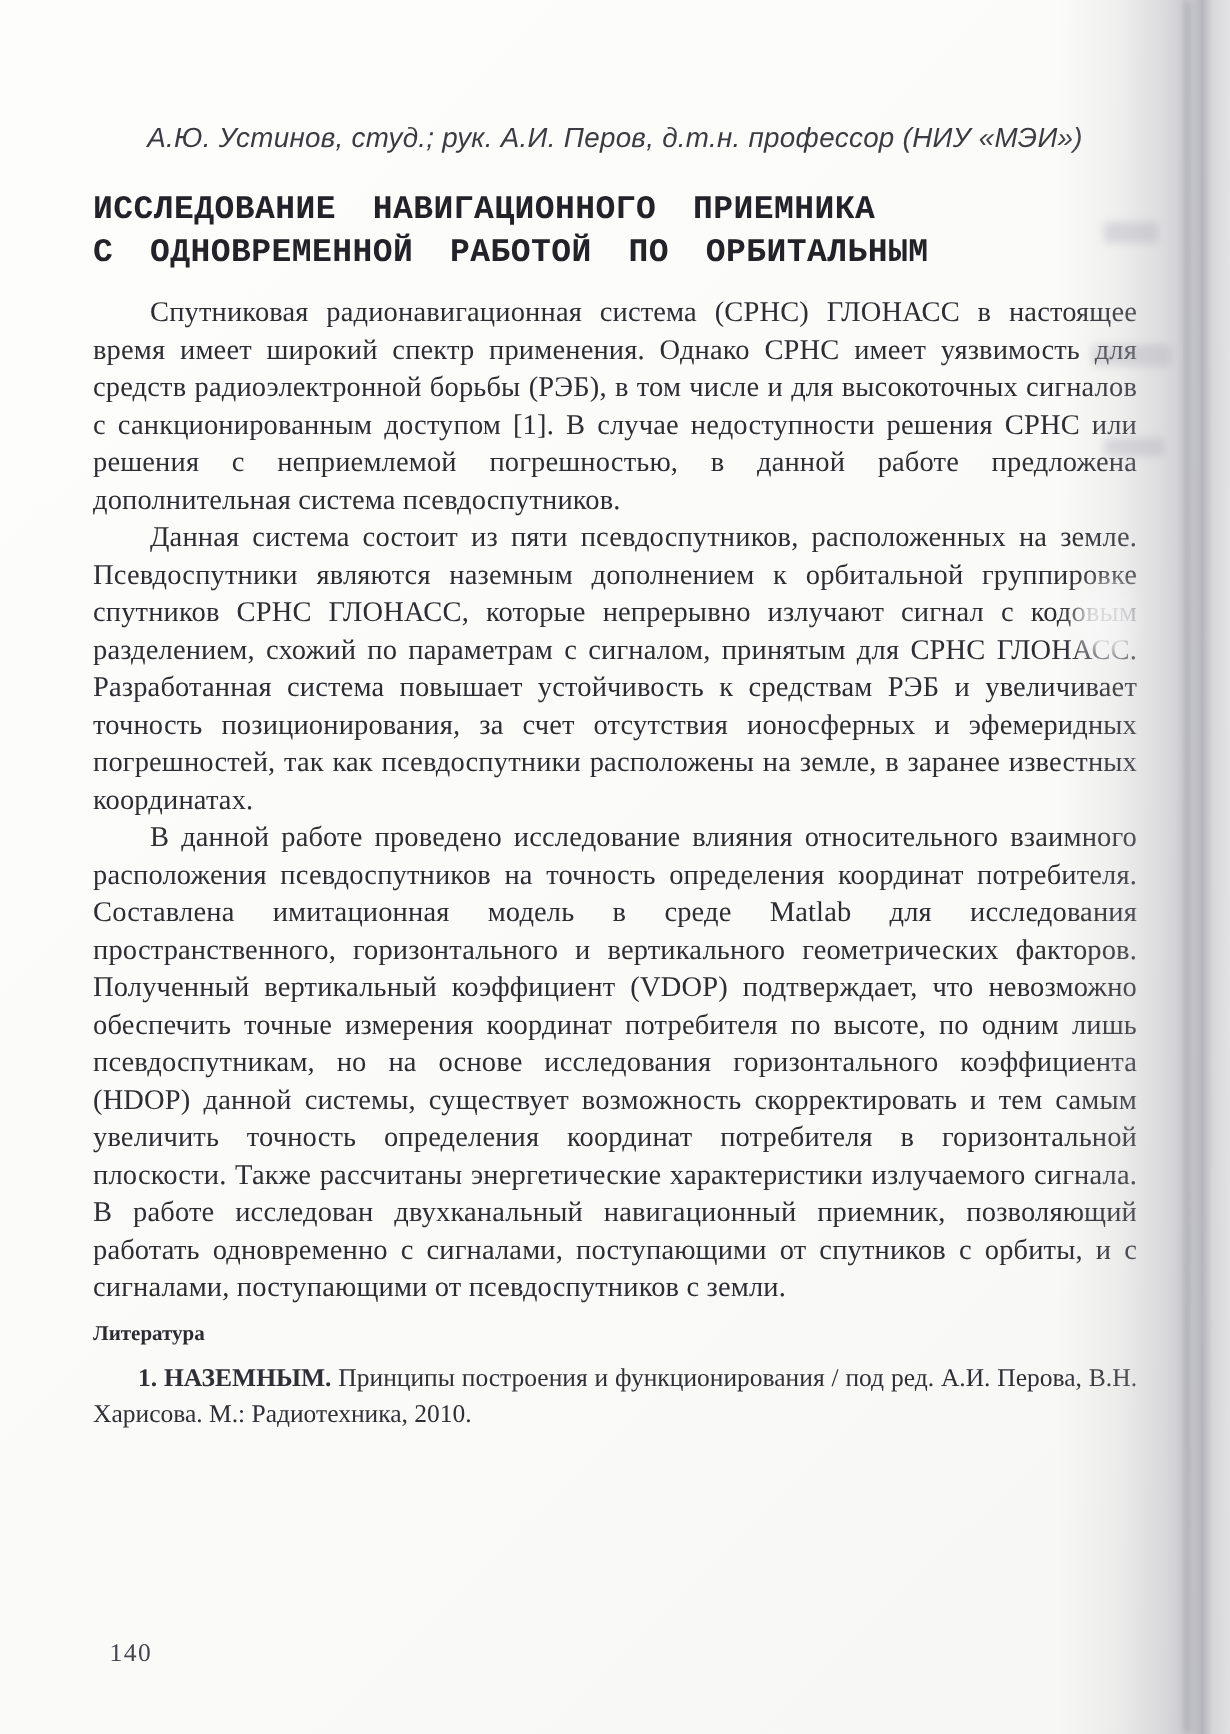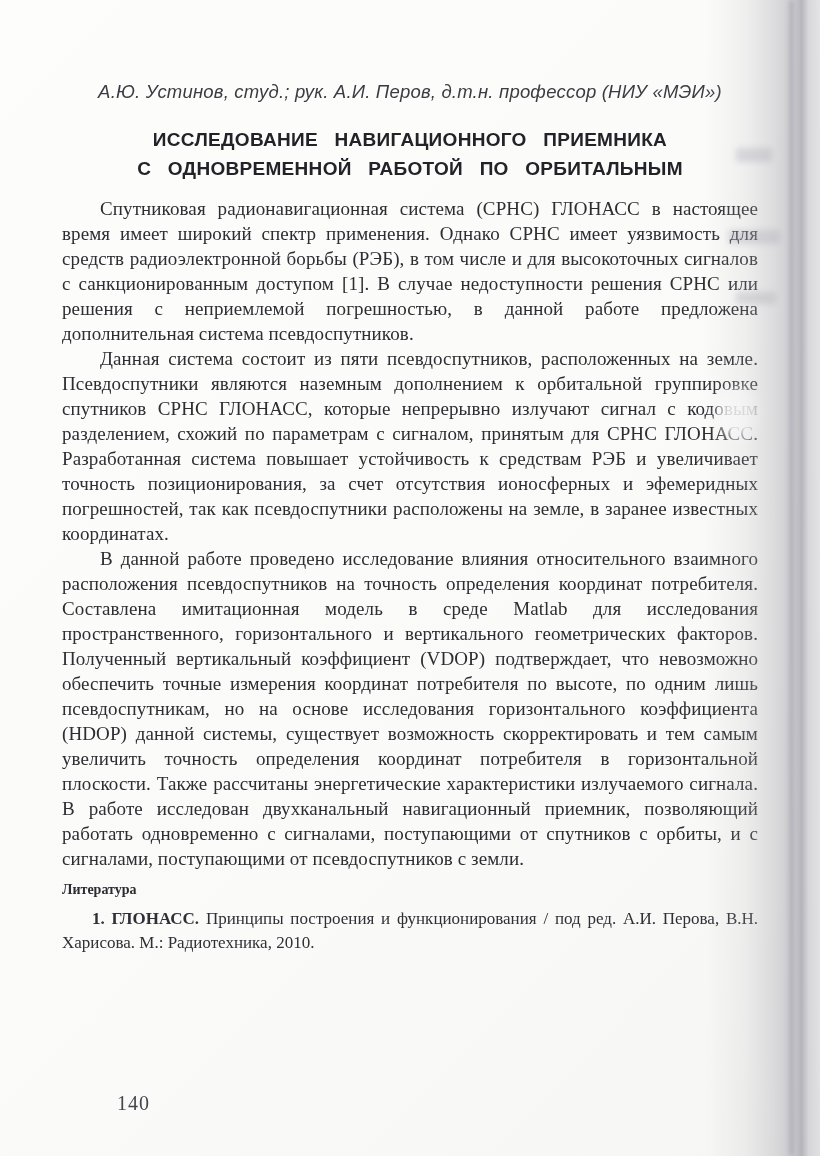--- a/index.html
+++ b/index.html
@@ -28,24 +28,24 @@
     text-align: center;
     font-family: "Liberation Sans", sans-serif;
     font-style: italic;
     font-size: 18.5px;
     line-height: 23px;
     color: #3b3b42;
     letter-spacing: 0.2px;
   }
   .title {
     margin: 0 0 13px 0;
-    text-align: center;
-    font-family: Liberation Sans, sans-serif;
+    text-align: left;
+    font-family: Liberation Mono, monospace;
     font-weight: bold;
-    font-size: 19px;
+    font-size: 22px;
     line-height: 29px;
     color: #222228;
     letter-spacing: 0.3px;
     word-spacing: 11px;
   }
   .title-line {
     display: block;
   }
   .para {
     margin: 0;
@@ -71,24 +71,23 @@
     text-indent: 30px;
     color: #2f2f36;
   }
   .ref-bold {
     font-weight: bold;
   }
   .page-number {
     position: absolute;
     left: 73px;
     top: 1092px;
-    font-size: 20px;
+    font-size: 17px;
     color: #45454f;
     letter-spacing: 1px;
-    margin-left: 44px;
   }
   
   .edge-shadow {
     position: absolute;
     top: 0;
     right: 0;
     width: 115px;
     height: 100%;
     pointer-events: none;
     background: linear-gradient(to right,
@@ -150,21 +149,21 @@
     <p class="para">Спутниковая радионавигационная система (СРНС) ГЛОНАСС в настоящее время имеет широкий спектр применения. Однако СРНС имеет уязвимость для средств радиоэлектронной борьбы (РЭБ), в том числе и для высокоточных сигналов с санкционированным доступом [1]. В случае недоступности решения СРНС или решения с неприемлемой погрешностью, в данной работе предложена дополнительная система псевдоспутников.</p>
 
     <p class="para">Данная система состоит из пяти псевдоспутников, расположенных на земле. Псевдоспутники являются наземным дополнением к орбитальной группировке спутников СРНС ГЛОНАСС, которые непрерывно излучают сигнал с кодовым разделением, схожий по параметрам с сигналом, принятым для СРНС ГЛОНАСС. Разработанная система повышает устойчивость к средствам РЭБ и увеличивает точность позиционирования, за счет отсутствия ионосферных и эфемеридных погрешностей, так как псевдоспутники расположены на земле, в заранее известных координатах.</p>
 
     <p class="para">В данной работе проведено исследование влияния относительного взаимного расположения псевдоспутников на точность определения координат потребителя. Составлена имитационная модель в среде Matlab для исследования пространственного, горизонтального и вертикального геометрических факторов. Полученный вертикальный коэффициент (VDOP) подтверждает, что невозможно обеспечить точные измерения координат потребителя по высоте, по одним лишь псевдоспутникам, но на основе исследования горизонтального коэффициента (HDOP) данной системы, существует возможность скорректировать и тем самым увеличить точность определения координат потребителя в горизонтальной плоскости. Также рассчитаны энергетические характеристики излучаемого сигнала. В работе исследован двухканальный навигационный приемник, позволяющий работать одновременно с сигналами, поступающими от спутников с орбиты, и с сигналами, поступающими от псевдоспутников с земли.</p>
 
     <h2 class="lit-heading">Литература</h2>
 
     <p class="reference">
       <span class="ref-bold">1.</span>
-      <span class="ref-bold">ГЛОНАСС.</span>
+      <span class="ref-bold">НАЗЕМНЫМ.</span>
       <span>Принципы построения и функционирования / под ред. А.И. Перова, В.Н. Харисова. М.: Радиотехника, 2010.</span>
     </p>
 
   </div>
 
   <div class="page-number">140</div>
 
   <div class="ghost-mark ghost-1"></div>
   <div class="ghost-mark ghost-2"></div>
   <div class="ghost-mark ghost-3"></div>

